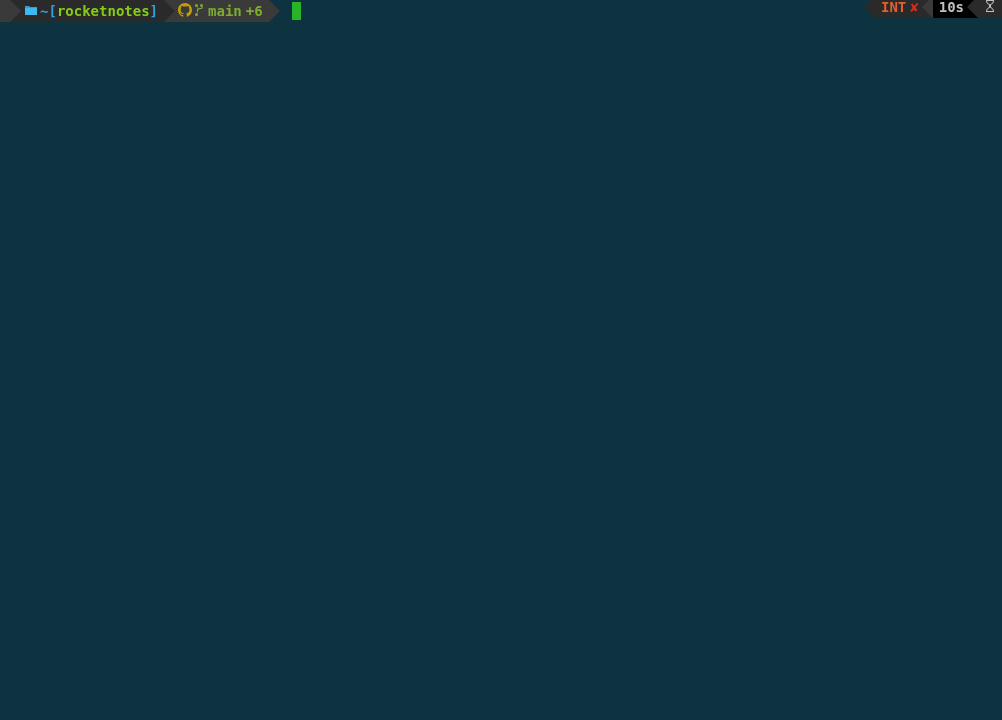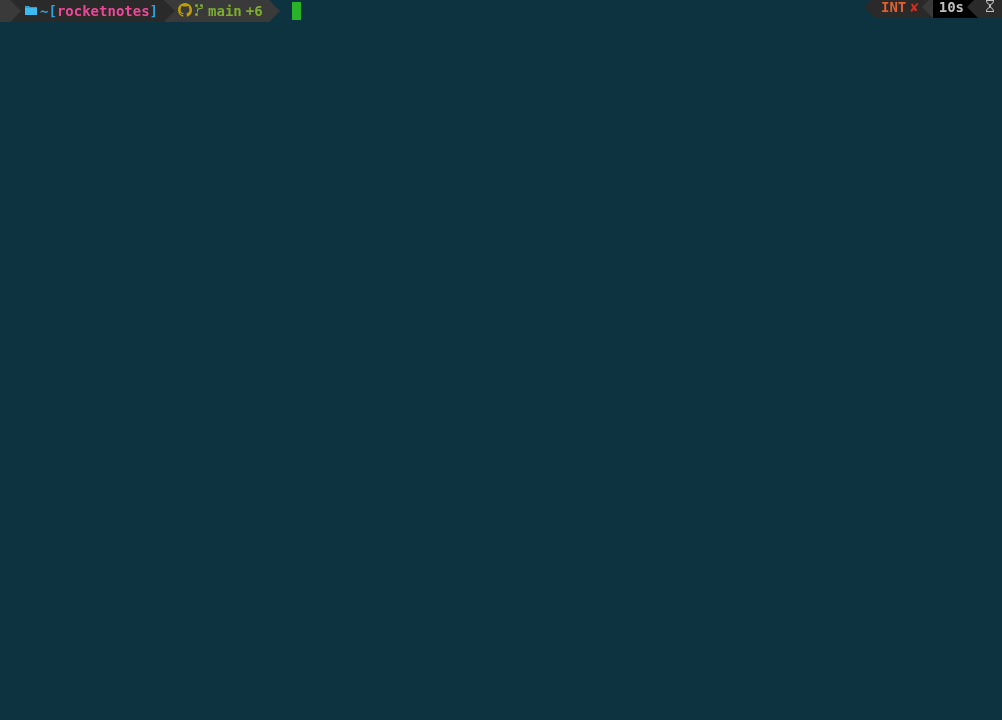--- a/index.html
+++ b/index.html
@@ -50,21 +50,21 @@
     .arrow-path { border-left: 11px solid #2a2a2a; }
     .seg-git {
       background: #3a3a3a;
       margin-left: -11px;
       padding-left: 14px;
     }
     .arrow-git { border-left: 11px solid #3a3a3a; }
     .folder-icon { color: #2aa3dc; margin-right: 2px; }
     .path-tilde { color: #2aa3dc; font-weight: bold; }
     .path-bracket { color: #2aa3dc; font-weight: bold; }
-    .path-dir { color: #ec4899; font-weight: bold; }
+    .path-dir { color: #84cc16; font-weight: bold; }
     .github-icon { color: #c0a000; margin-right: 2px; }
     .branch-icon { color: #7cae2e; margin-right: 4px; }
     .branch-name { color: #7cae2e; font-weight: bold; text-align: center; }
     .git-changes { color: #7cae2e; font-weight: bold; margin-left: 4px; }
     .cursor {
       display: inline-block;
       width: 9px;
       height: 18px;
       background: #29b329;
       margin-left: 12px;

